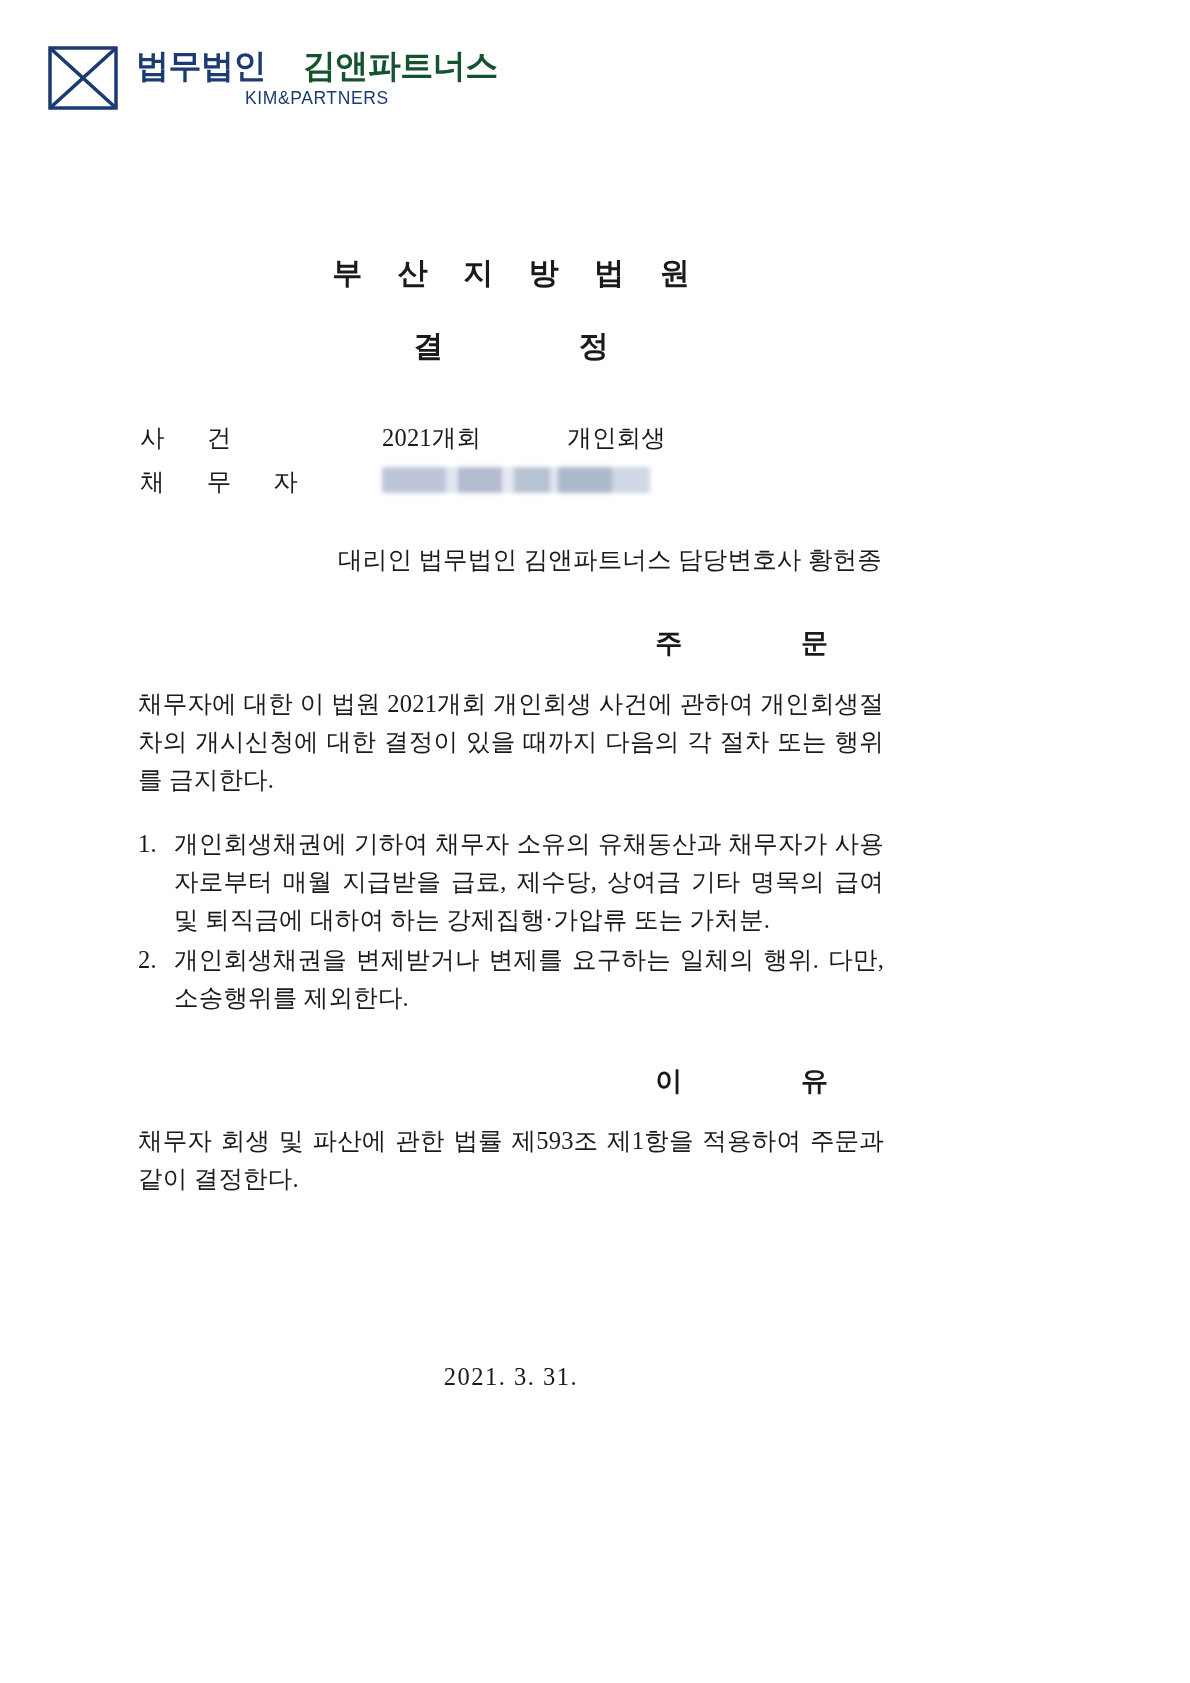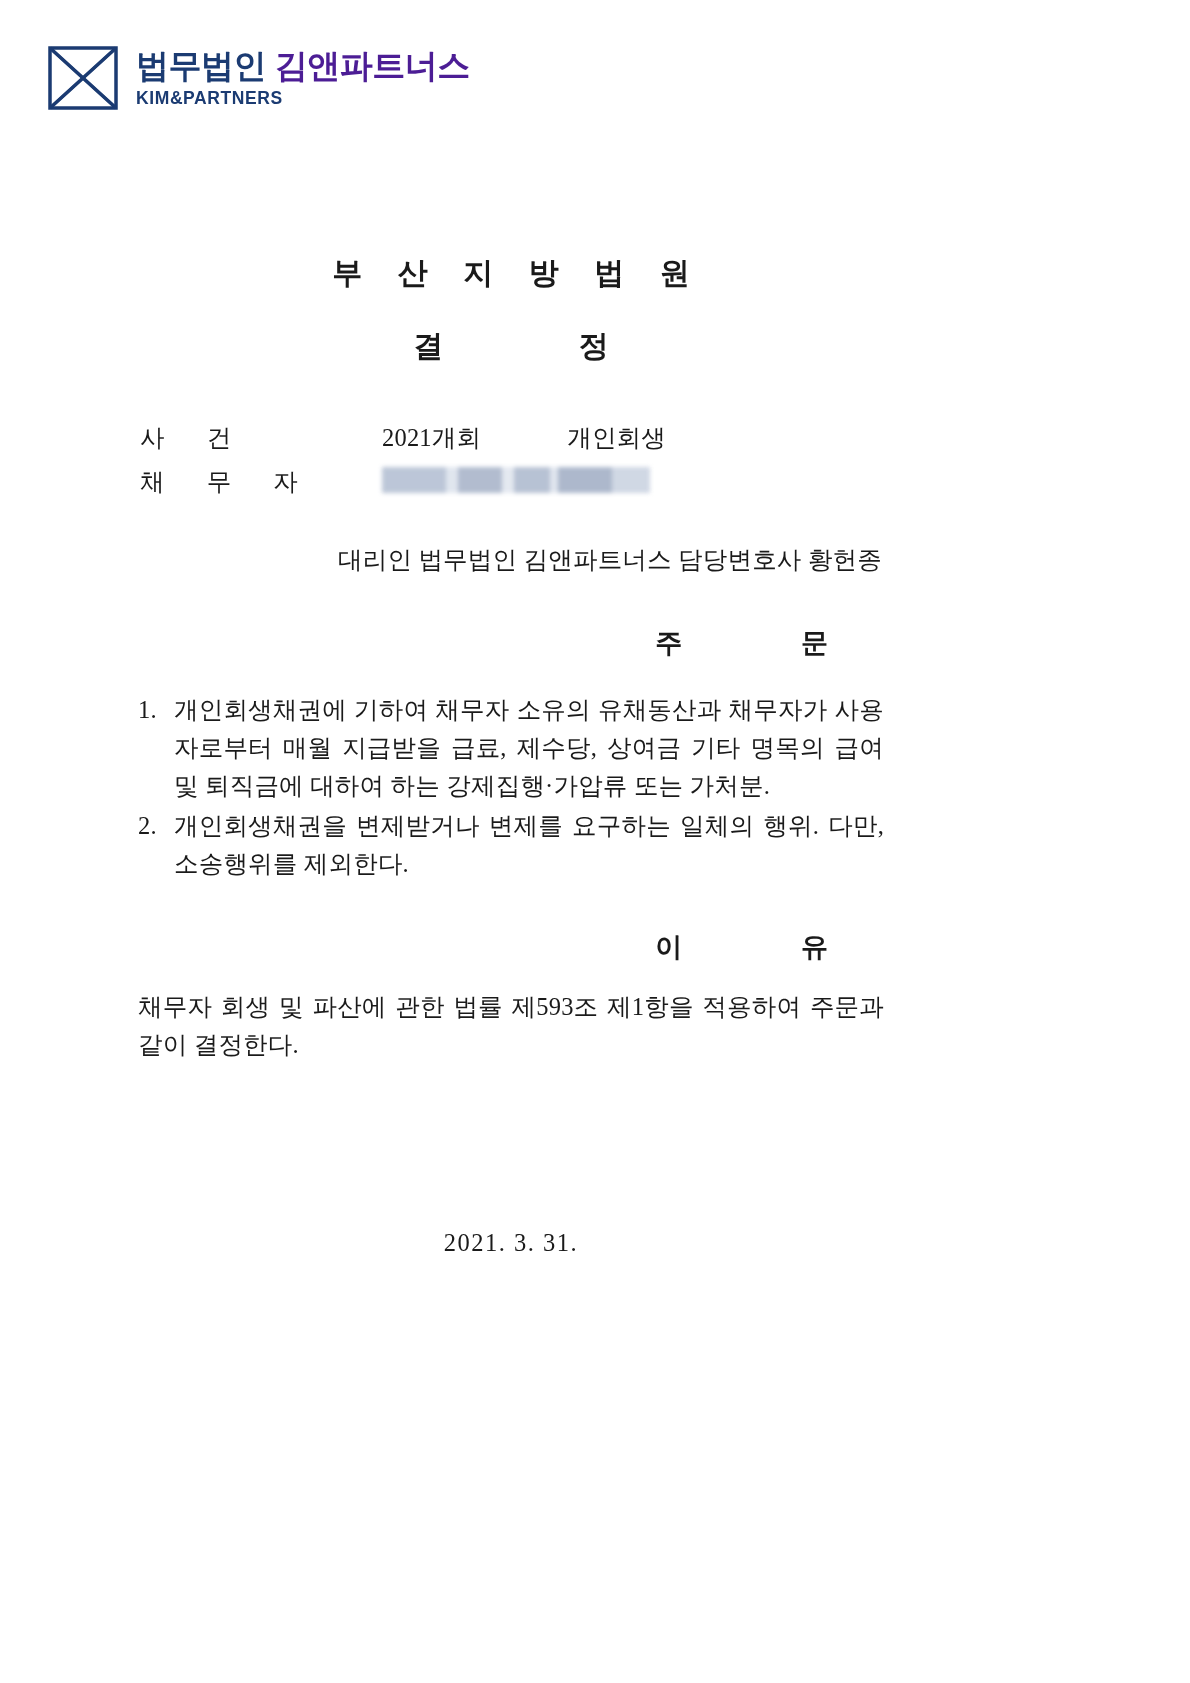--- a/index.html
+++ b/index.html
@@ -36,28 +36,29 @@
     line-height: 1;
   }
   .brand-ko {
     font-family: "Liberation Sans", "DejaVu Sans", sans-serif;
     font-size: 33px;
     font-weight: 700;
     letter-spacing: -0.5px;
     color: #1b3b72;
     white-space: nowrap;
   }
-  .brand-ko .brand-strong { color: #4c1d95; }
+  .brand-ko .brand-strong { color: #14532d; margin-left: 28px; }
   .brand-en {
     margin-top: 8px;
     font-family: "Liberation Sans", "DejaVu Sans", sans-serif;
     font-size: 17.5px;
-    font-weight: 700;
+    font-weight: 400;
     letter-spacing: 0.6px;
     color: #1b3b72;
+    text-align: center;
   }
 
   
   .doc {
     position: absolute;
     top: 250px;
     left: 0;
     width: 990px;
     padding: 0 122px;
     box-sizing: border-box;
@@ -215,20 +216,21 @@
     </div>
   </div>
 
 
   <div class="gap-md"></div>
 
   <div class="indent-block">대리인 법무법인 김앤파트너스 담당변호사 황헌종</div>
 
   <h3 class="section-head">주        문</h3>
 
+  <p class="para">채무자에 대한 이 법원 2021개회          개인회생 사건에 관하여 개인회생절차의 개시신청에 대한 결정이 있을 때까지 다음의 각 절차 또는 행위를 금지한다.</p>
 
   <ol class="items">
     <li>
       <span class="num">1.</span>
       <span class="txt">개인회생채권에 기하여 채무자 소유의 유채동산과 채무자가 사용자로부터 매월 지급받을 급료, 제수당, 상여금 기타 명목의 급여 및 퇴직금에 대하여 하는 강제집행·가압류 또는 가처분.</span>
     </li>
     <li>
       <span class="num">2.</span>
       <span class="txt">개인회생채권을 변제받거나 변제를 요구하는 일체의 행위. 다만, 소송행위를 제외한다.</span>
     </li>

